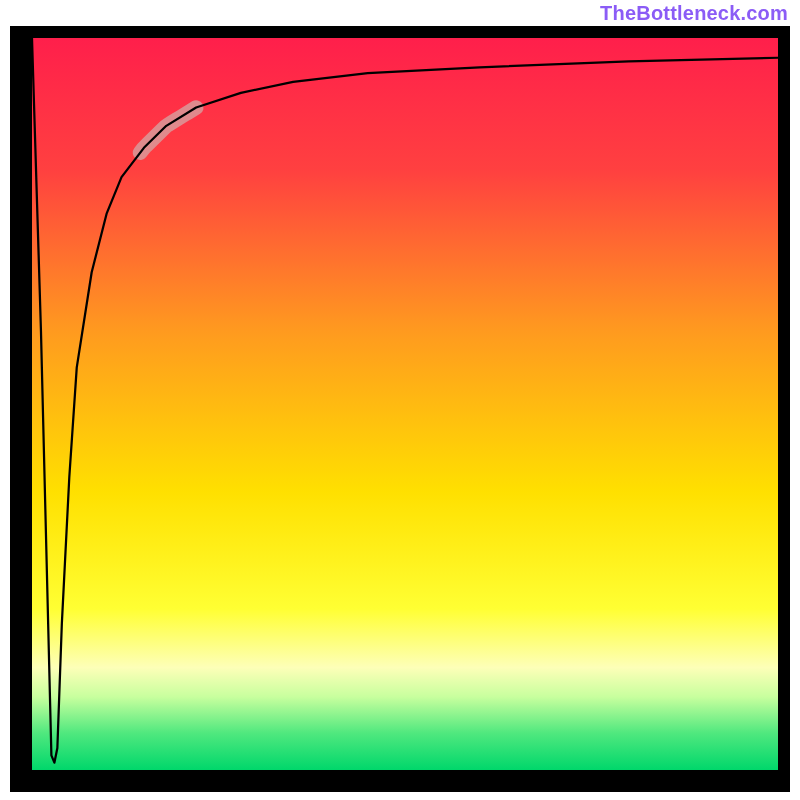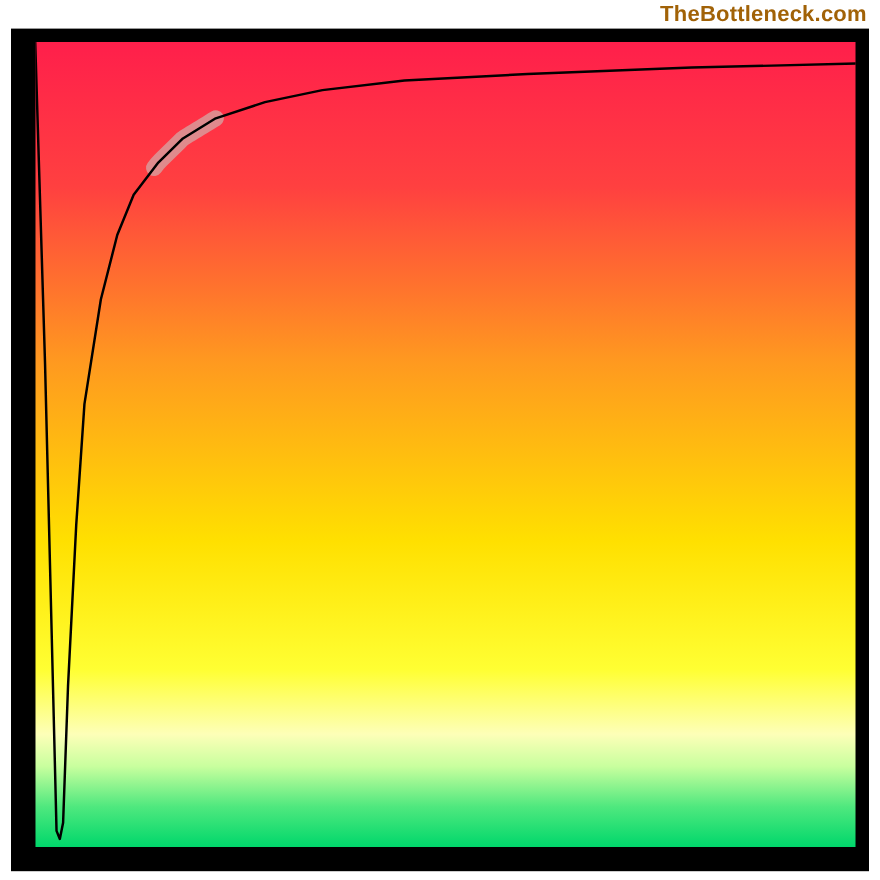--- a/index.html
+++ b/index.html
@@ -15,21 +15,21 @@
     position: relative;
     width: 800px;
     height: 800px;
   }
   .attribution {
     position: absolute;
     top: 2px;
     right: 12px;
     font-size: 20px;
     font-weight: 600;
-    color: #a16207;
+    color: #8b5cf6;
     letter-spacing: 0.2px;
     user-select: none;
   }
   .plot-frame {
     position: absolute;
     left: 10px;
     top: 26px;
     width: 780px;
     height: 766px;
     background: #000000;

